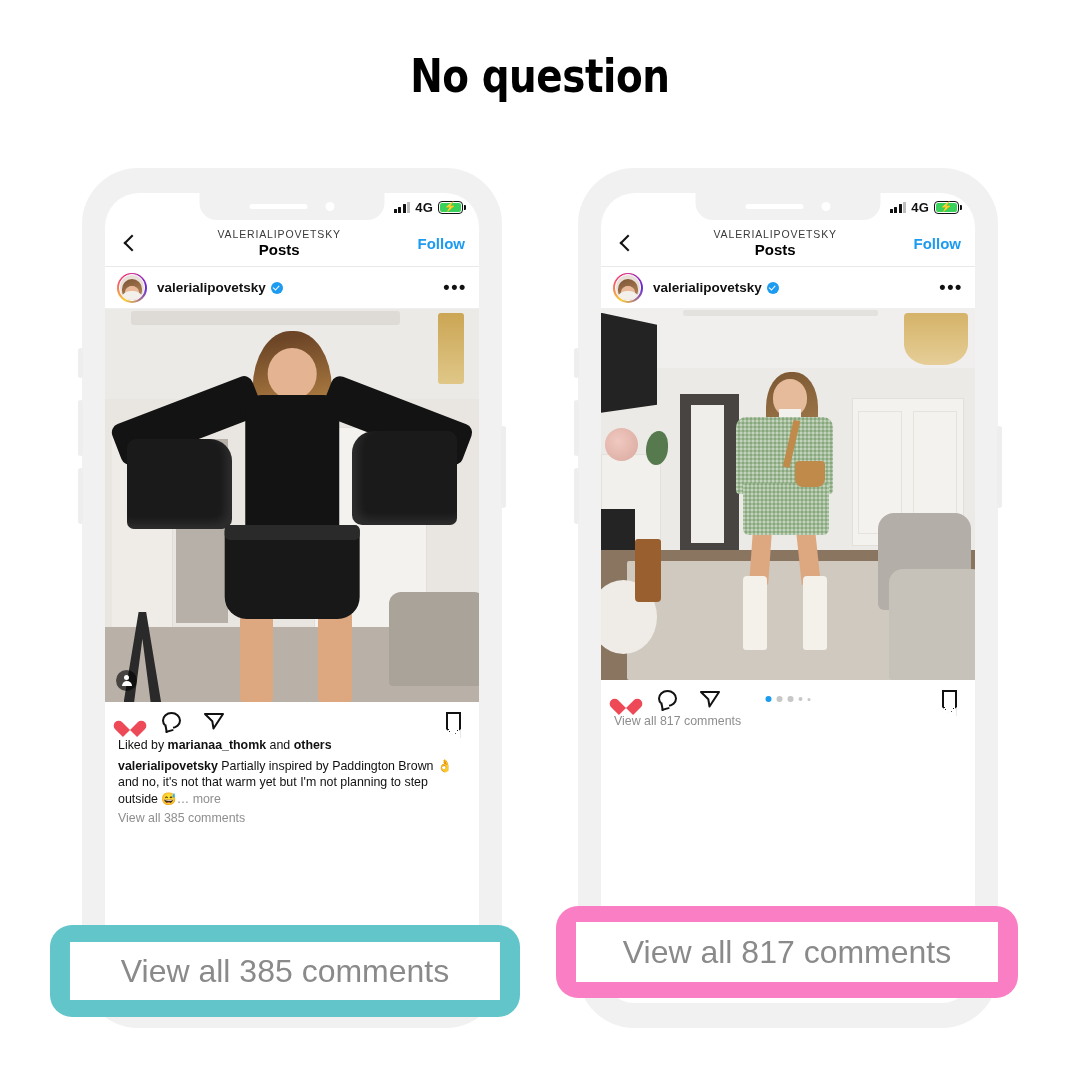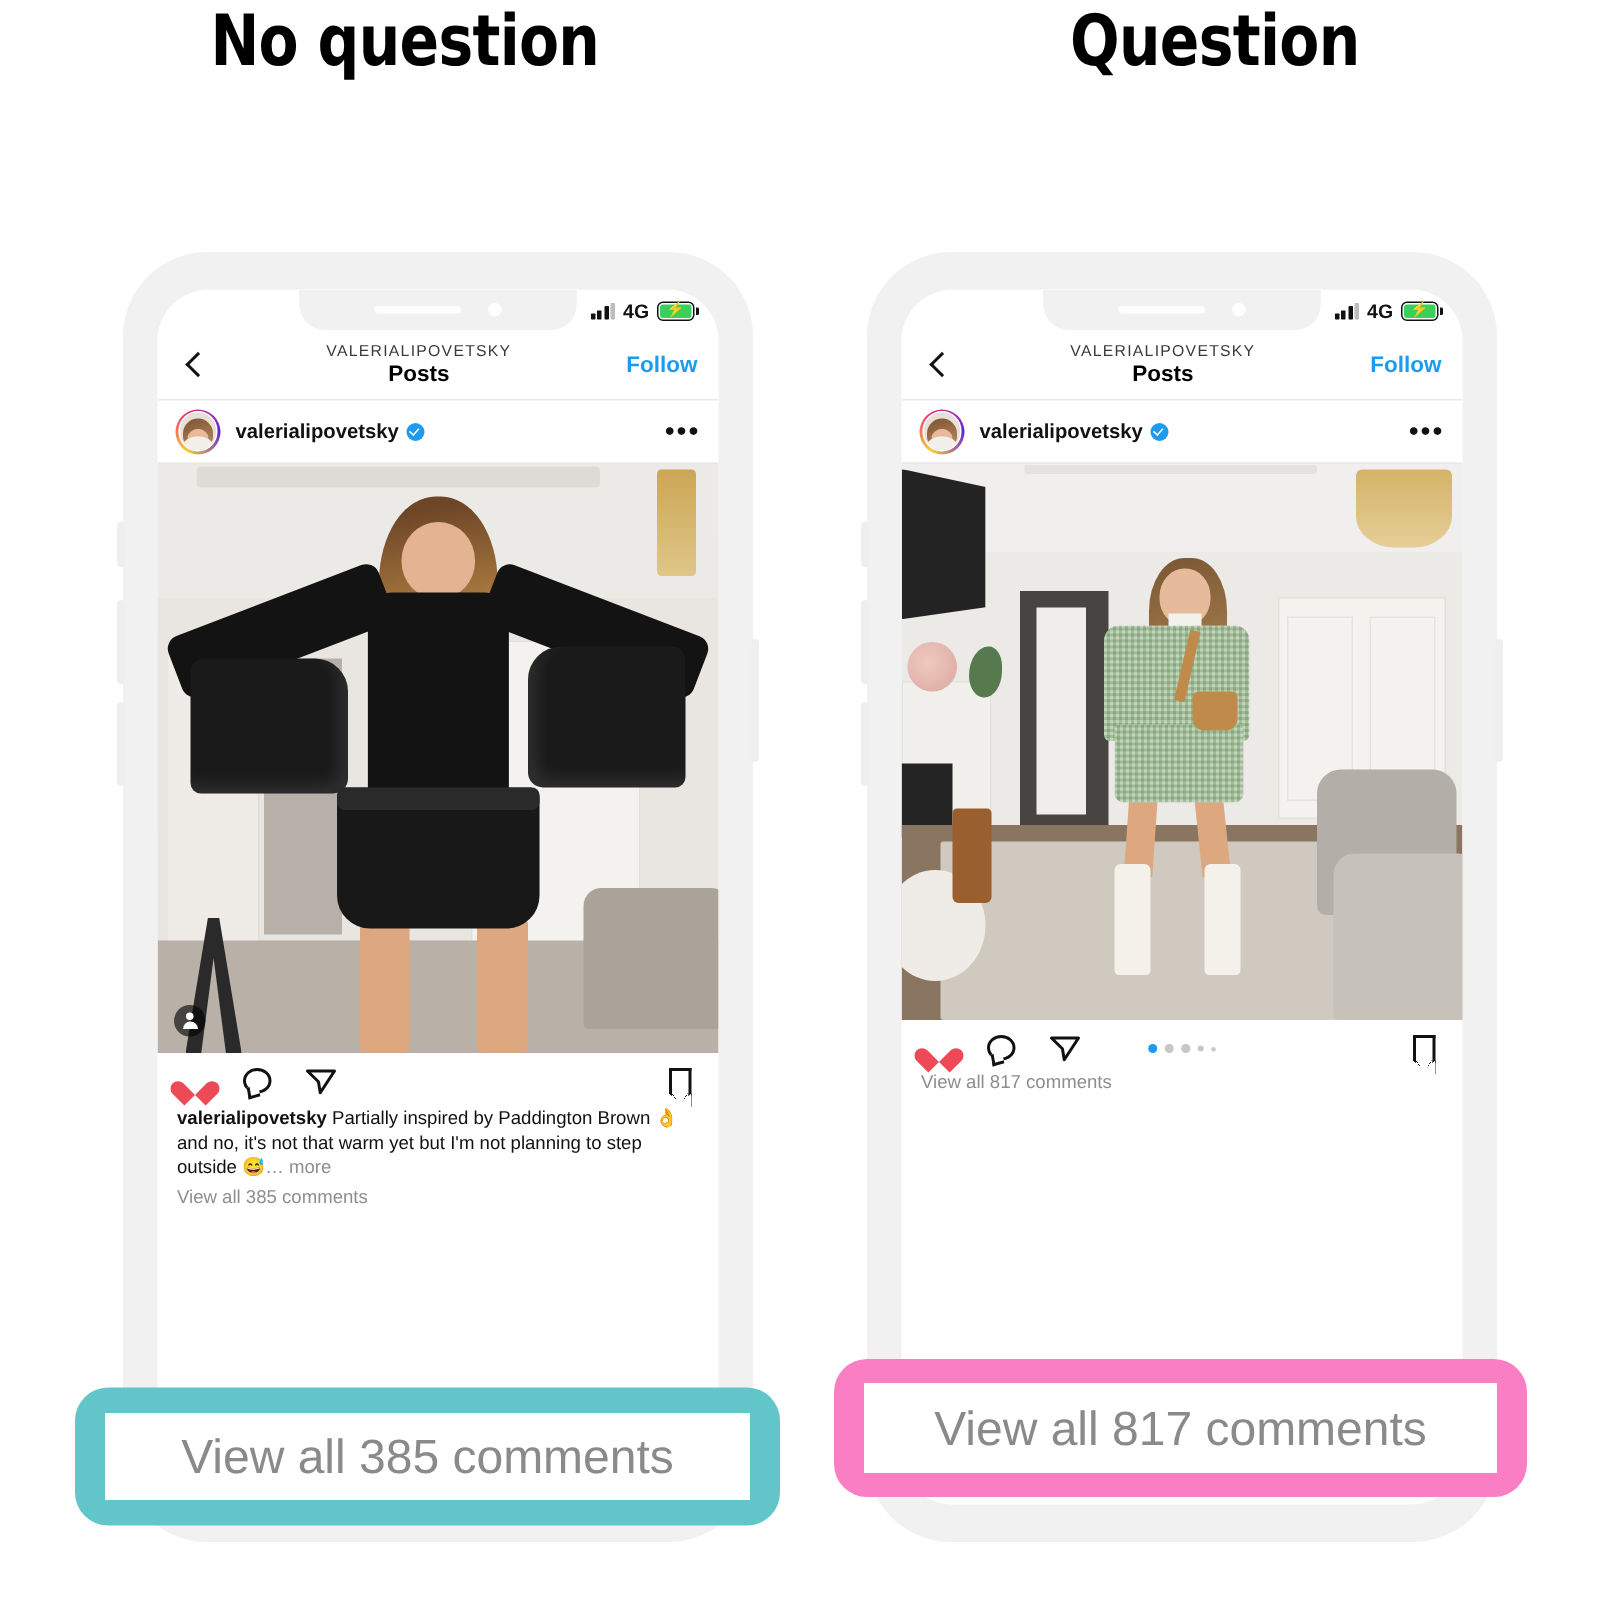--- a/index.html
+++ b/index.html
@@ -11,21 +11,21 @@
     position:relative;
   }
 
   
   .headings{
     position:absolute;top:0;left:0;width:1080px;height:150px;
     display:flex;
   }
   .heading-col{
     flex:1 1 50%;
-    display:flex;align-items:flex-start;justify-content:center;
+    display:flex;align-items:center;justify-content:center;
   }
   .heading-col.left{justify-content:center;}
   .heading-text{
     font-family:"DejaVu Sans Condensed","Liberation Sans",sans-serif;
     font-weight:800;
     font-size:47px;
     color:#000000;
     letter-spacing:-0.5px;
     transform:scaleX(0.92);
     white-space:nowrap;
@@ -358,23 +358,20 @@
   #callout-right{
     left:556px;top:906px;width:462px;height:92px;padding:16px 20px;
   }
 </style>
 </head>
 <body>
 
 <div class="headings">
   <div class="heading-col left">
     <div class="heading-text">No question</div>
-  </div>
-  <div class="heading-col">
-    <div class="heading-text">Question</div>
   </div>
 </div>
 
 <div class="stage">
 
   <div class="phone-wrap left">
     <div class="phone-frame">
       <div class="btn-vol mute"></div>
       <div class="btn-vol up"></div>
       <div class="btn-vol down"></div>
@@ -465,20 +462,26 @@
                 <path d="M1 2 L19 2 L9.5 16.5 L8.3 9.2 Z" fill="none" stroke="#111" stroke-width="2" stroke-linejoin="round"></path>
               </svg>
             </div>
           </div>
           <div class="ic save">
               <div class="bookmark"></div>
             </div>
         </div>
 
         <div class="caption-block left-cap">
+          <div class="liked">
+            <span>Liked by</span>
+            <b>marianaa_thomk</b>
+            <span>and</span>
+            <b>others</b>
+          </div>
           <div class="cap-text">
             <span class="u">valerialipovetsky</span>
             <span>Partially inspired by Paddington Brown 👌 and no, it's not that warm yet but I'm not planning to step outside 😅</span><span class="more">… more</span>
           </div>
           <div class="viewall">View all 385 comments</div>
         </div>
 
       </div>
     </div>
   </div>

